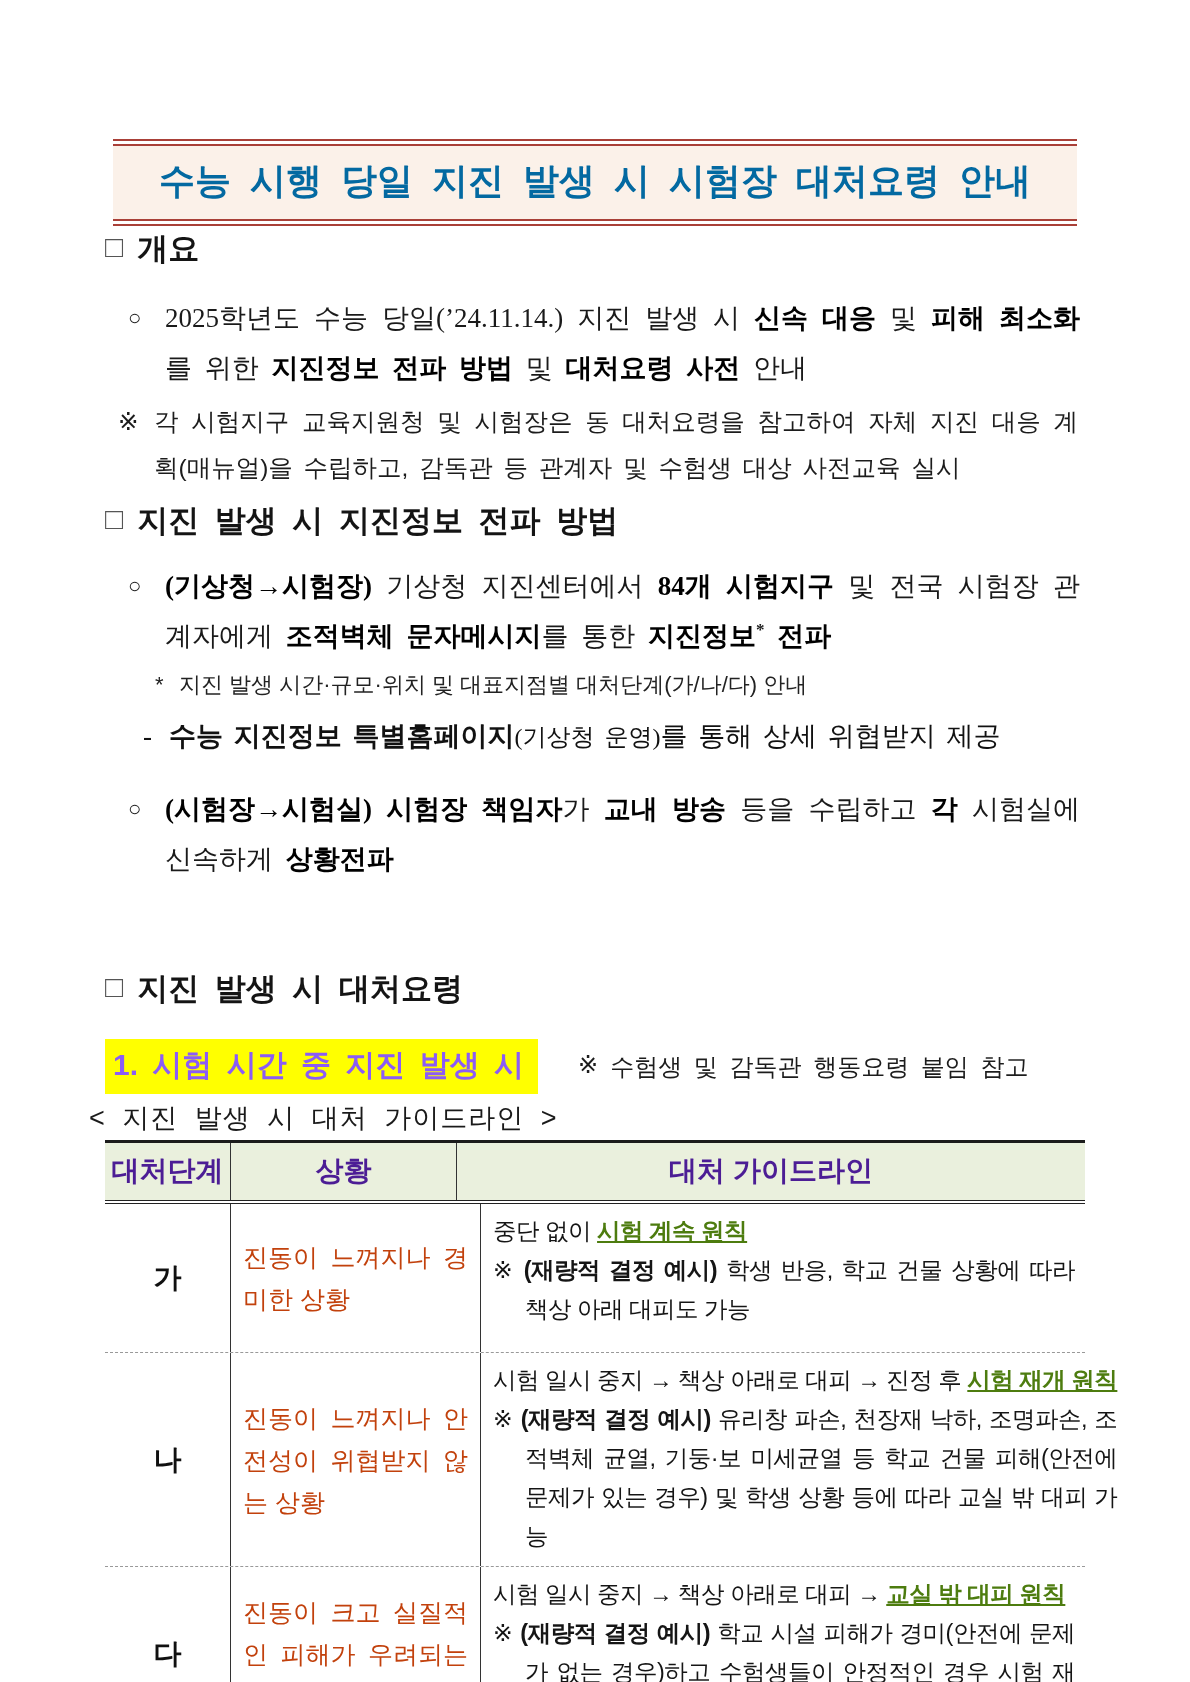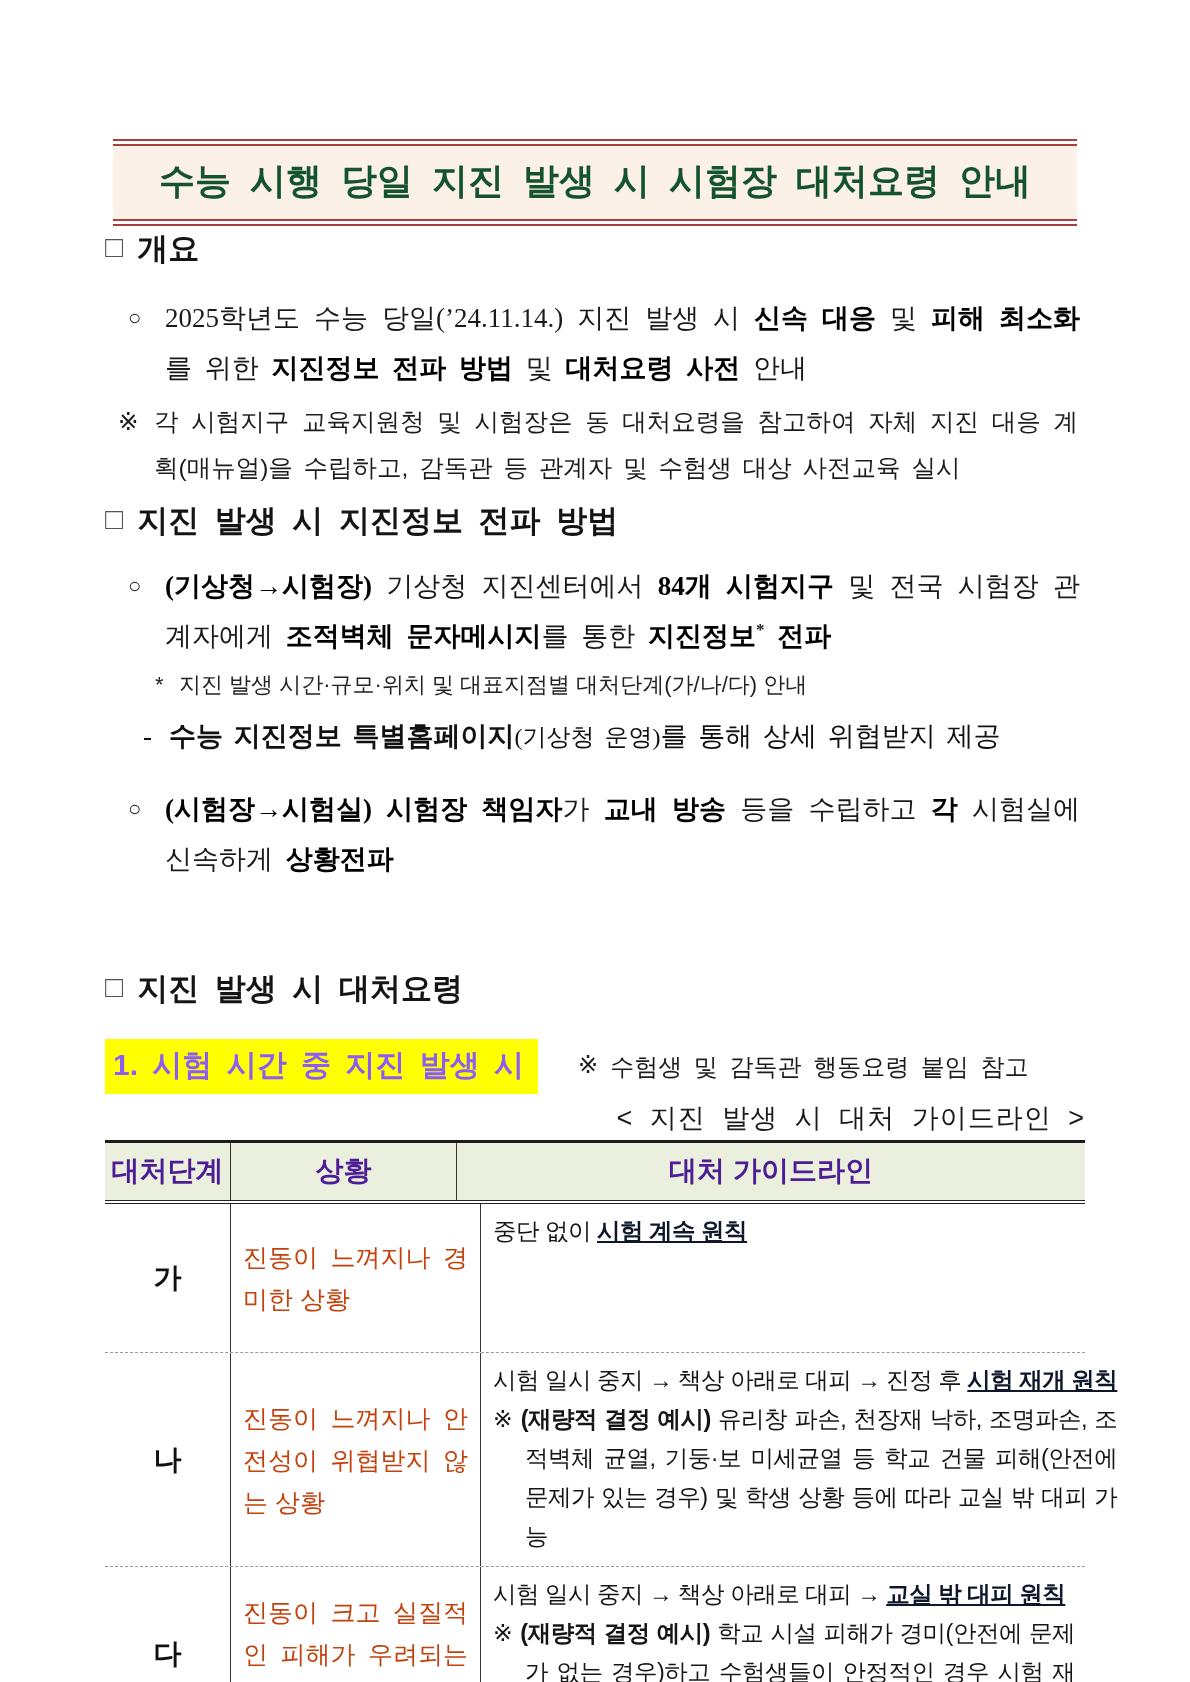--- a/index.html
+++ b/index.html
@@ -4,21 +4,21 @@
 <style>
   html,body{margin:0;padding:0;background:#ffffff;}
   .page{position:relative;width:1190px;height:1682px;background:#fff;overflow:hidden;
         font-family:"Liberation Sans","DejaVu Sans",sans-serif;color:#111;}
 
   
   .title-box{position:absolute;left:113px;right:113px;top:139px;
              border-top:2px solid #a94038;border-bottom:2px solid #a94038;padding:3px 0;}
   .title-inner{border-top:2px solid #a94038;border-bottom:2px solid #a94038;
                background:#fbf1e9;text-align:center;padding:11px 0 13px 0;}
-  .title-text{font-size:36px;font-weight:bold;letter-spacing:0px;word-spacing:9px;color:#14532d;}
+  .title-text{font-size:36px;font-weight:bold;letter-spacing:0px;word-spacing:9px;color:#0369a1;}
 
   
   .sec-h{position:absolute;left:105px;font-size:31px;font-weight:bold;color:#141414;
          word-spacing:7px;display:flex;align-items:center;gap:14px;}
   .sq{font-weight:normal;font-size:30px;color:#555;line-height:1;transform:translateY(-2px);}
 
   
   .bullet{position:absolute;left:128px;right:110px;display:flex;
           font-family:"Liberation Serif","DejaVu Serif",serif;font-size:27px;line-height:50px;}
   .bullet .mk{width:37px;flex:0 0 37px;font-size:22px;line-height:50px;color:#222;}
@@ -39,42 +39,42 @@
   .dashline .mk{width:26px;flex:0 0 26px;}
   .dashline .ptext{flex:1;word-spacing:4px;}
 
   
   .hl-row{position:absolute;left:105px;right:110px;display:flex;align-items:center;gap:40px;}
   .hl{background:#ffff00;padding:6px 14px 8px 8px;font-size:30px;font-weight:bold;
       word-spacing:6px;color:#8b5cf6;}
   .hl-note{font-size:24px;color:#1c1c1c;word-spacing:5px;display:flex;gap:12px;flex:1;}
 
   
-  .caption{position:absolute;left:105px;right:105px;text-align:right;
+  .caption{position:absolute;left:89px;right:105px;text-align:left;
            font-size:27px;color:#1a1a1a;word-spacing:8px;letter-spacing:1px;}
 
   
   .gtable{position:absolute;left:105px;right:105px;
           border-top:3px solid #1c1c1c;border-bottom:3px solid #1c1c1c;}
   .trow{display:flex;align-items:stretch;}
   .c1{flex:0 0 125px;border-right:1px solid #333;display:flex;align-items:center;justify-content:center;}
   .c2{flex:0 0 225px;border-right:1px solid #333;}
   .c3{flex:1;}
   .thead{background:#eaf0dd;}
   .thead .hc{font-size:28px;font-weight:bold;color:#4c1d95;display:flex;align-items:center;justify-content:center;padding:9px 0 10px 0;}
   .dbl{height:2px;border-top:1px solid #222;border-bottom:1px solid #222;}
   .dashsep{border-top:1px dashed #999;height:0;}
   .stage{font-size:28px;font-weight:bold;color:#101010;}
   .situation{font-size:25px;line-height:42px;color:#c2410c;padding:12px 12px;
              text-align:justify;word-break:break-all;display:flex;align-items:center;}
   .situation .in{width:100%;}
   .guide{padding:8px 10px 10px 12px;font-size:23.5px;line-height:39px;color:#151515;
          letter-spacing:-0.5px;}
   .g1{white-space:nowrap;}
-  .blue-link{color:#0f172a;font-weight:bold;text-decoration:underline;cursor:pointer;}
+  .blue-link{color:#4d7c0f;font-weight:bold;text-decoration:underline;cursor:pointer;}
   .gnote{padding-left:32px;text-indent:-32px;text-align:justify;}
   .gnote b{letter-spacing:-0.5px;}
 </style>
 </head>
 <body>
 
 <div class="page">
 
   <div class="title-box">
     <div class="title-inner">
@@ -145,20 +145,21 @@
     </div>
     <div class="dbl"></div>
 
     <div class="trow" style="min-height:148px;">
       <div class="c1 stage">가</div>
       <div class="c2 situation">
           <span class="in">진동이 느껴지나 경미한 상황</span>
         </div>
       <div class="c3 guide">
         <div class="g1"><span>중단 없이 </span><span class="blue-link">시험 계속 원칙</span></div>
+        <div class="gnote"><span>※</span> <b>(재량적 결정 예시)</b><span> 학생 반응, 학교 건물 상황에 따라 책상 아래 대피도 가능</span></div>
       </div>
     </div>
     <div class="dashsep"></div>
 
     <div class="trow" style="min-height:186px;">
       <div class="c1 stage">나</div>
       <div class="c2 situation">
           <span class="in">진동이 느껴지나 안전성이 위협받지 않는 상황</span>
         </div>
       <div class="c3 guide">

